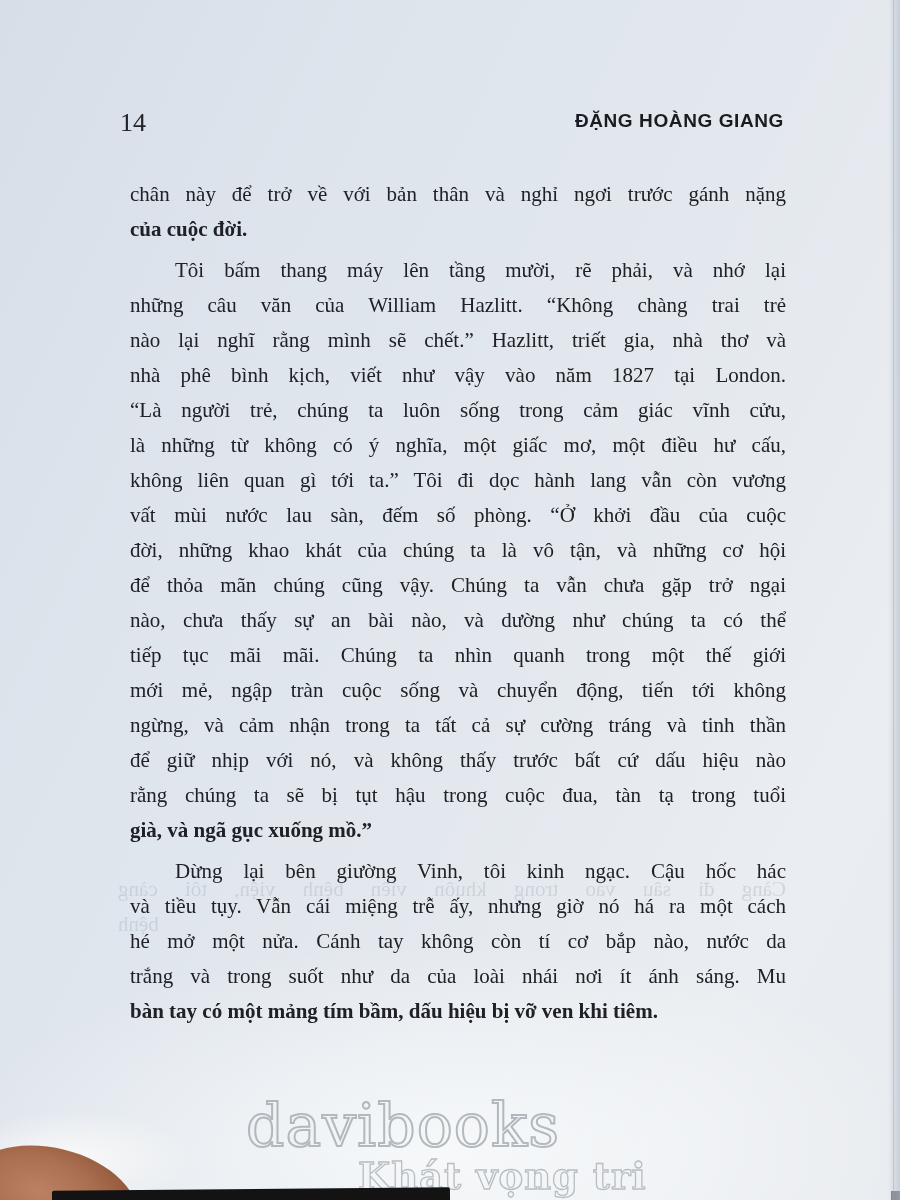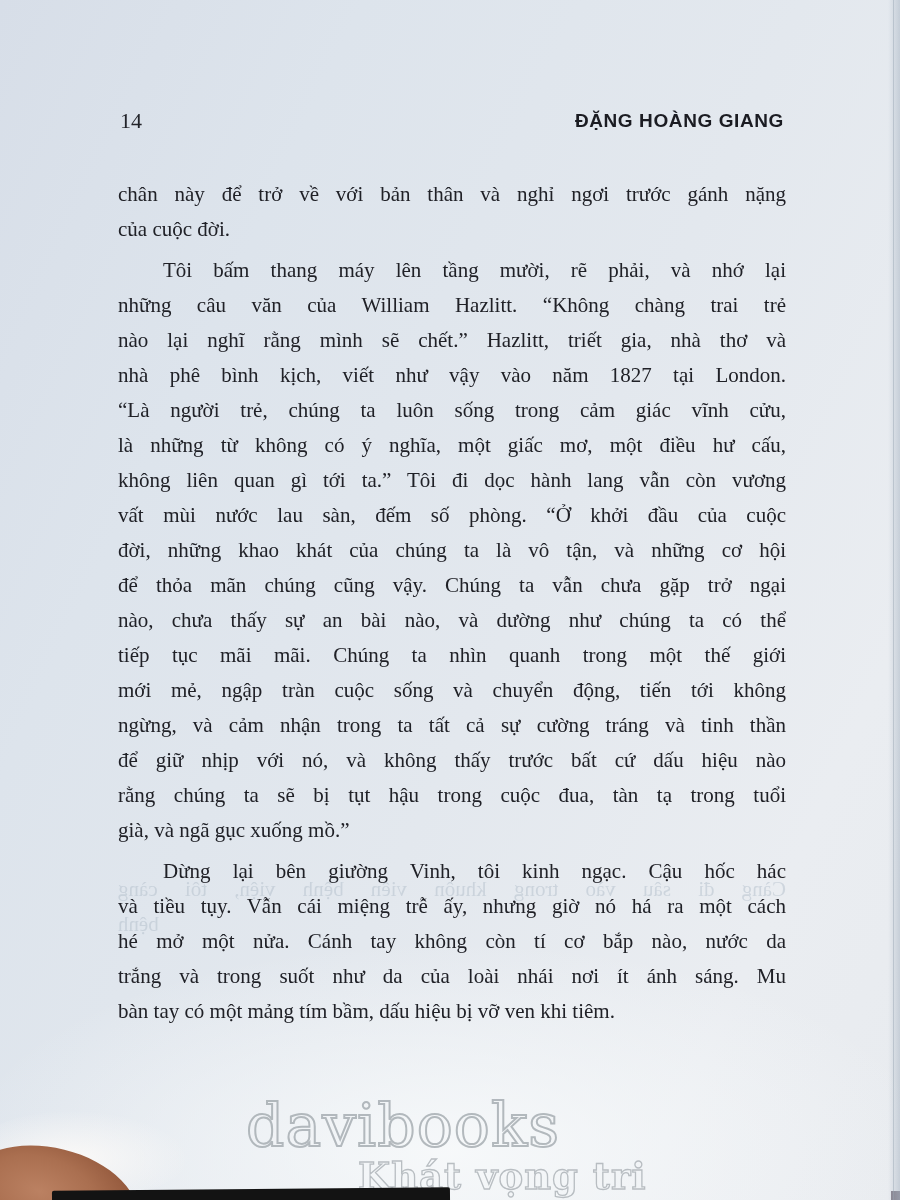--- a/index.html
+++ b/index.html
@@ -11,33 +11,33 @@
           radial-gradient(ellipse 700px 300px at 50% 96%, rgba(248,250,251,.9) 0%, rgba(248,250,251,0) 70%),
           linear-gradient(115deg,#d7dee8 0%,#dde4ec 25%,#e3e8ee 55%,#eaedf1 82%,#e8ebef 100%);}
 
   
   .edge-seam{position:absolute;top:0;right:0;width:12px;height:100%;
              background:linear-gradient(to right, rgba(170,183,197,0) 0%, rgba(164,177,192,.5) 100%);}
   .edge-line{position:absolute;top:0;right:6px;width:1px;height:100%;background:rgba(150,163,178,.45);}
 
   
   .header-row{position:absolute;left:118px;right:112px;top:108px;height:26px;}
-  .page-num{position:absolute;left:2px;top:0;font-size:22px;color:#23242a;}
+  .page-num{position:absolute;left:2px;top:0;font-size:26px;color:#23242a;}
   .running-header{position:absolute;right:4px;top:2px;
                   font-family:"Liberation Sans", sans-serif;font-weight:bold;
                   font-size:19px;letter-spacing:.6px;color:#1b1c22;}
 
   
   .body-text{position:absolute;left:118px;top:177px;width:668px;color:#202127;
              font-size:21px;}
   .para + .para{margin-top:6px;}
   .line{height:35px;line-height:35px;white-space:nowrap;
-        text-align:justify;text-align-last:justify;}
+        text-align:justify;text-align-last:justify;margin-left:12px;}
   .line.indent{padding-left:45px;}
-  .line.endline{text-align-last:left;}
+  .line.endline{text-align-last:left;font-weight:bold;}
 
   
   .bleed{position:absolute;left:118px;top:872px;width:668px;
          transform:scaleX(-1);color:#b3bfcb;opacity:.5;font-size:21px;pointer-events:none;}
   .bleed .b1{height:35px;line-height:35px;text-align:justify;text-align-last:justify;white-space:nowrap;}
   .bleed .b2{height:35px;line-height:35px;text-align:right;}
 
   
   .wm-brand{position:absolute;left:246px;top:1086px;width:420px;
             font-family:"DejaVu Serif", serif;font-weight:normal;font-size:60px;line-height:78px;

